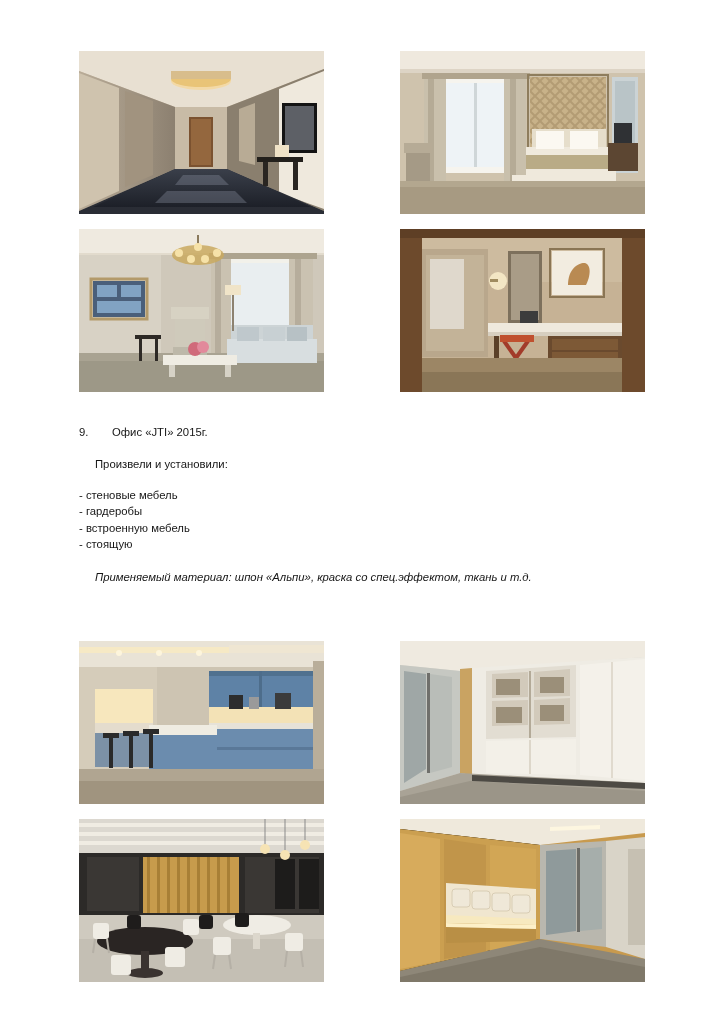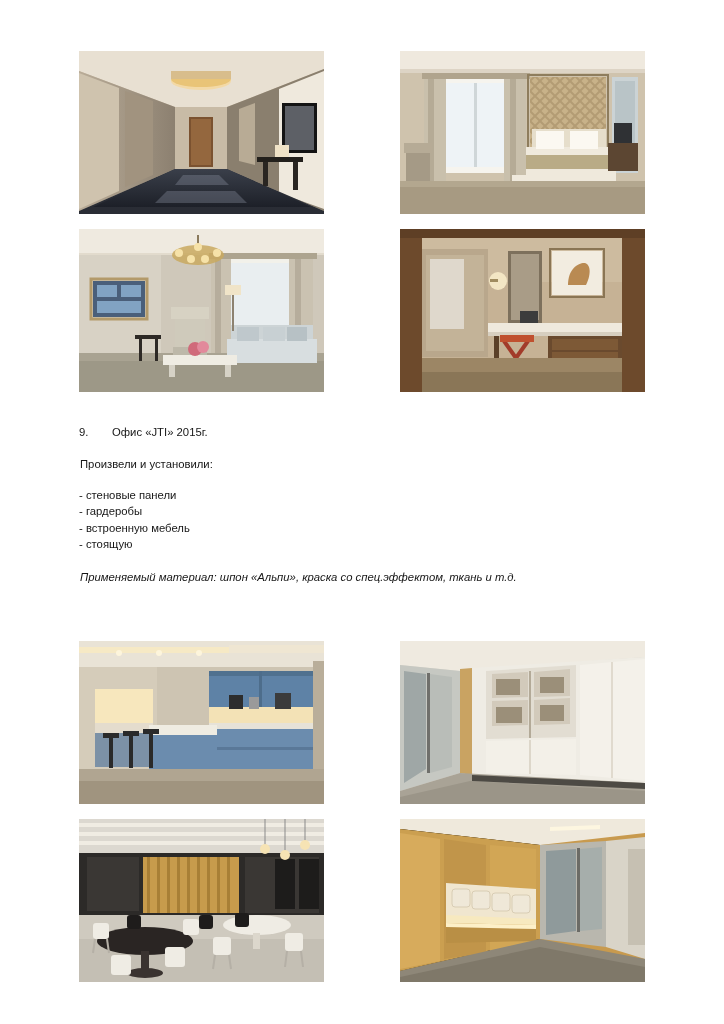--- a/index.html
+++ b/index.html
@@ -54,21 +54,21 @@
   }
   .item-line {
     display: flex;
     margin-bottom: 15px;
   }
   .item-num {
     width: 33px;
     flex: none;
   }
   .para {
-    margin: 0 0 0 1px;
+    margin: 0 0 0 16px;
   }
   .list-line {
     margin: 0;
     line-height: 16.4px;
   }
   .material-line { margin-top: 16px; font-style: italic; }
 </style>
 </head>
 <body>
 
@@ -300,21 +300,21 @@
 
     <div class="item-line">
       <span class="item-num">9.</span>
       <span>Офис «JTI» 2015г.</span>
     </div>
 
     <p class="para">Произвели и установили:</p>
 
     <div style="height:15px"></div>
 
-    <p class="list-line">- стеновые панели</p>
+    <p class="list-line">- стеновые мебель</p>
     <p class="list-line">- гардеробы</p>
     <p class="list-line">- встроенную мебель</p>
     <p class="list-line">- стоящую</p>
 
     <p class="para material-line">Применяемый материал: шпон «Альпи», краска со спец.эффектом, ткань и т.д.</p>
   </div>
 
   <div class="gallery" style="top:641px;">
 
     <div class="grid-row">

